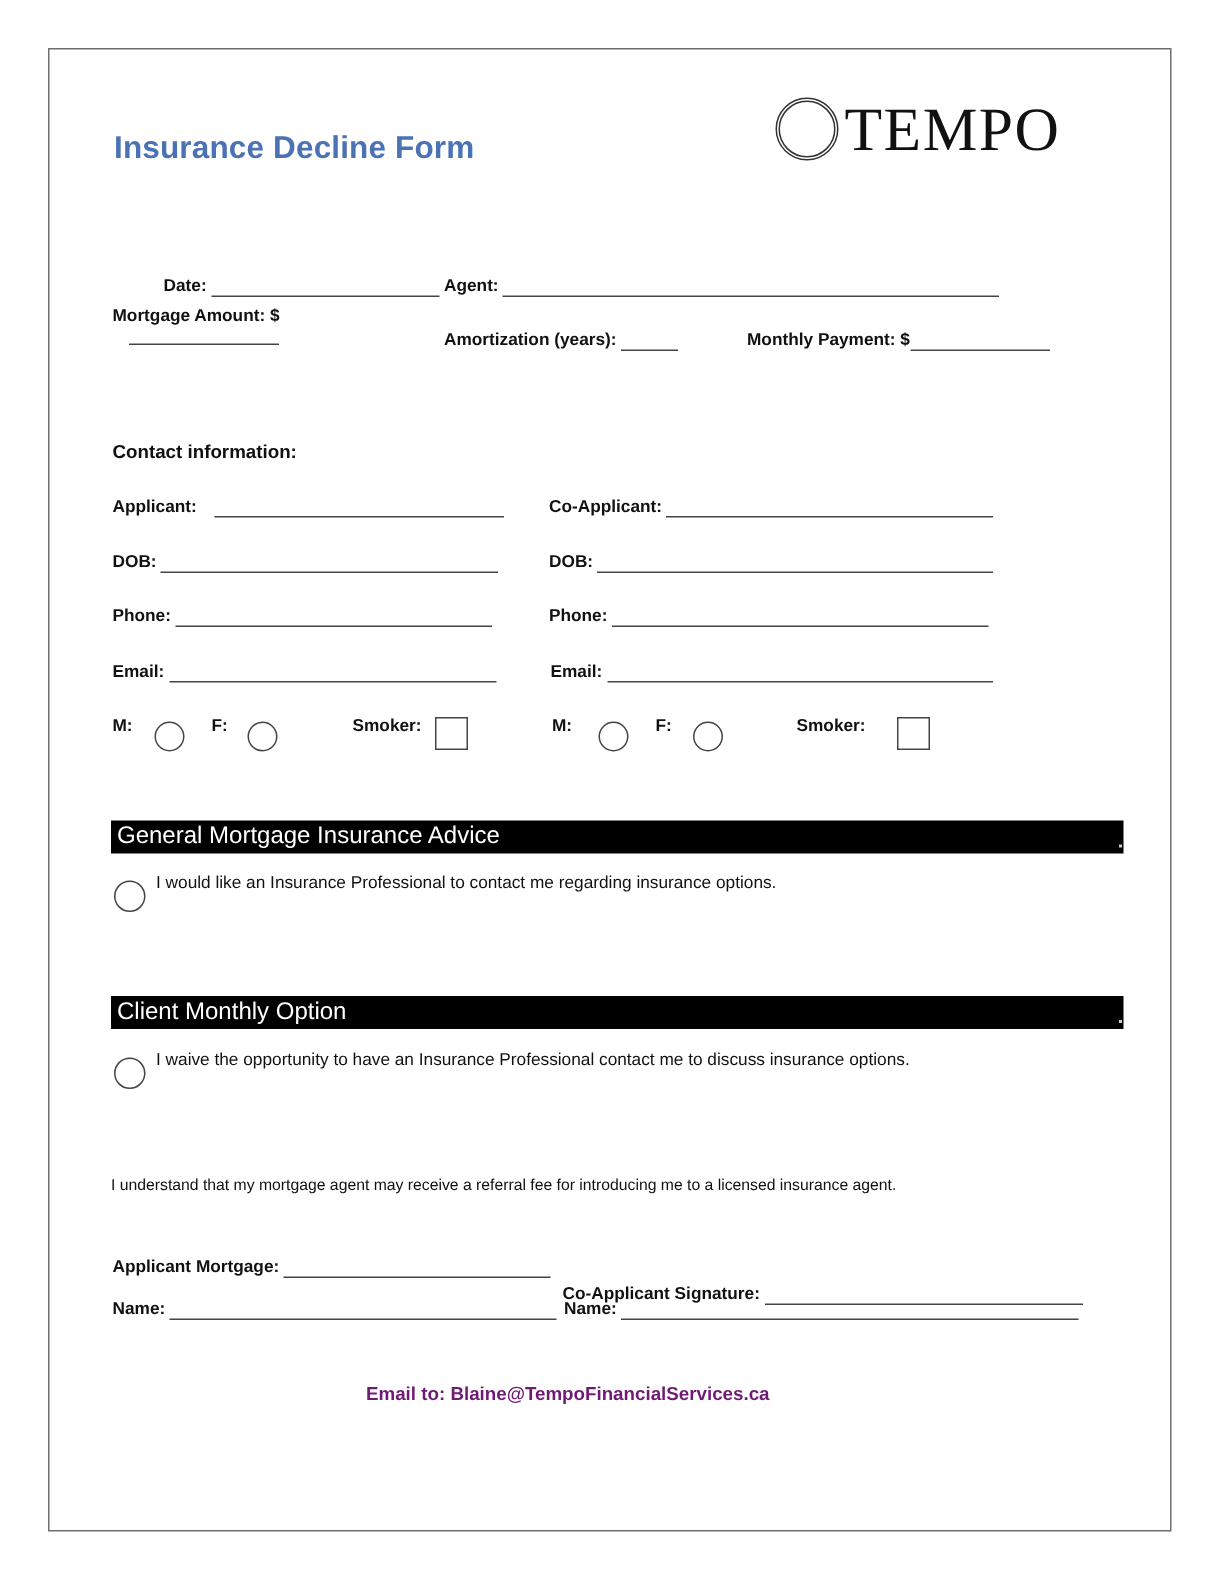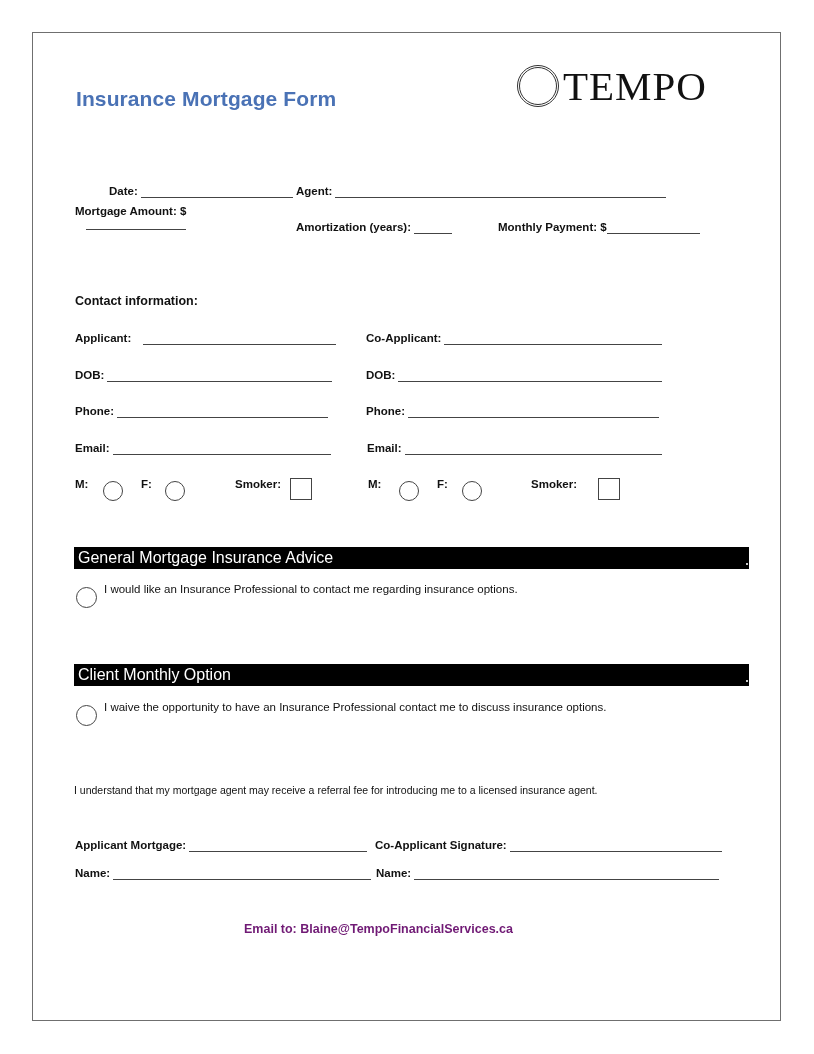--- a/index.html
+++ b/index.html
@@ -28,21 +28,21 @@
   .opt-text { font-size: 11.5px; color: #111; white-space: nowrap; }
   .big-circle { width: 21px; height: 21px; border-radius: 50%; border: 1.6px solid #444; box-sizing: border-box; }
   .notice { font-size: 10.5px; color: #111; white-space: nowrap; }
   .email { font-size: 12.5px; font-weight: bold; color: #701a75; white-space: nowrap; }
 </style>
 </head>
 <body>
 
 <div class="page"></div>
 
-<div class="abs title">Insurance Mortgage Form</div>
+<div class="abs title">Insurance Decline Form</div>
 <div class="abs logo">
   <span class="logo-ring"></span>
   <span class="logo-text">TEMPO</span>
 </div>
 
 <div class="row" style="left:75px; top:184px;margin-left:34px;">
   <span class="lbl">Date:</span>
   <span class="line" style="width:152px;"></span>
 </div>
 <div class="row" style="left:296px; top:184px;">
@@ -126,21 +126,21 @@
 </div>
 <div class="abs big-circle" style="left:76px; top:705px;"></div>
 <div class="abs opt-text" style="left:104px; top:701px;">I waive the opportunity to have an Insurance Professional contact me to discuss insurance options.</div>
 
 <div class="abs notice" style="left:74px; top:784px;">I understand that my mortgage agent may receive a referral fee for introducing me to a licensed insurance agent.</div>
 
 <div class="row" style="left:75px; top:838px;">
   <span class="lbl">Applicant Mortgage:</span>
   <span class="line" style="width:178px;"></span>
 </div>
-<div class="row" style="left:375px; top:838px;">
+<div class="row" style="left:375px; top:856px;">
   <span class="lbl">Co-Applicant Signature:</span>
   <span class="line" style="width:212px;"></span>
 </div>
 <div class="row" style="left:75px; top:866px;">
   <span class="lbl">Name:</span>
   <span class="line" style="width:258px;"></span>
 </div>
 <div class="row" style="left:376px; top:866px;">
   <span class="lbl">Name:</span>
   <span class="line" style="width:305px;"></span>

